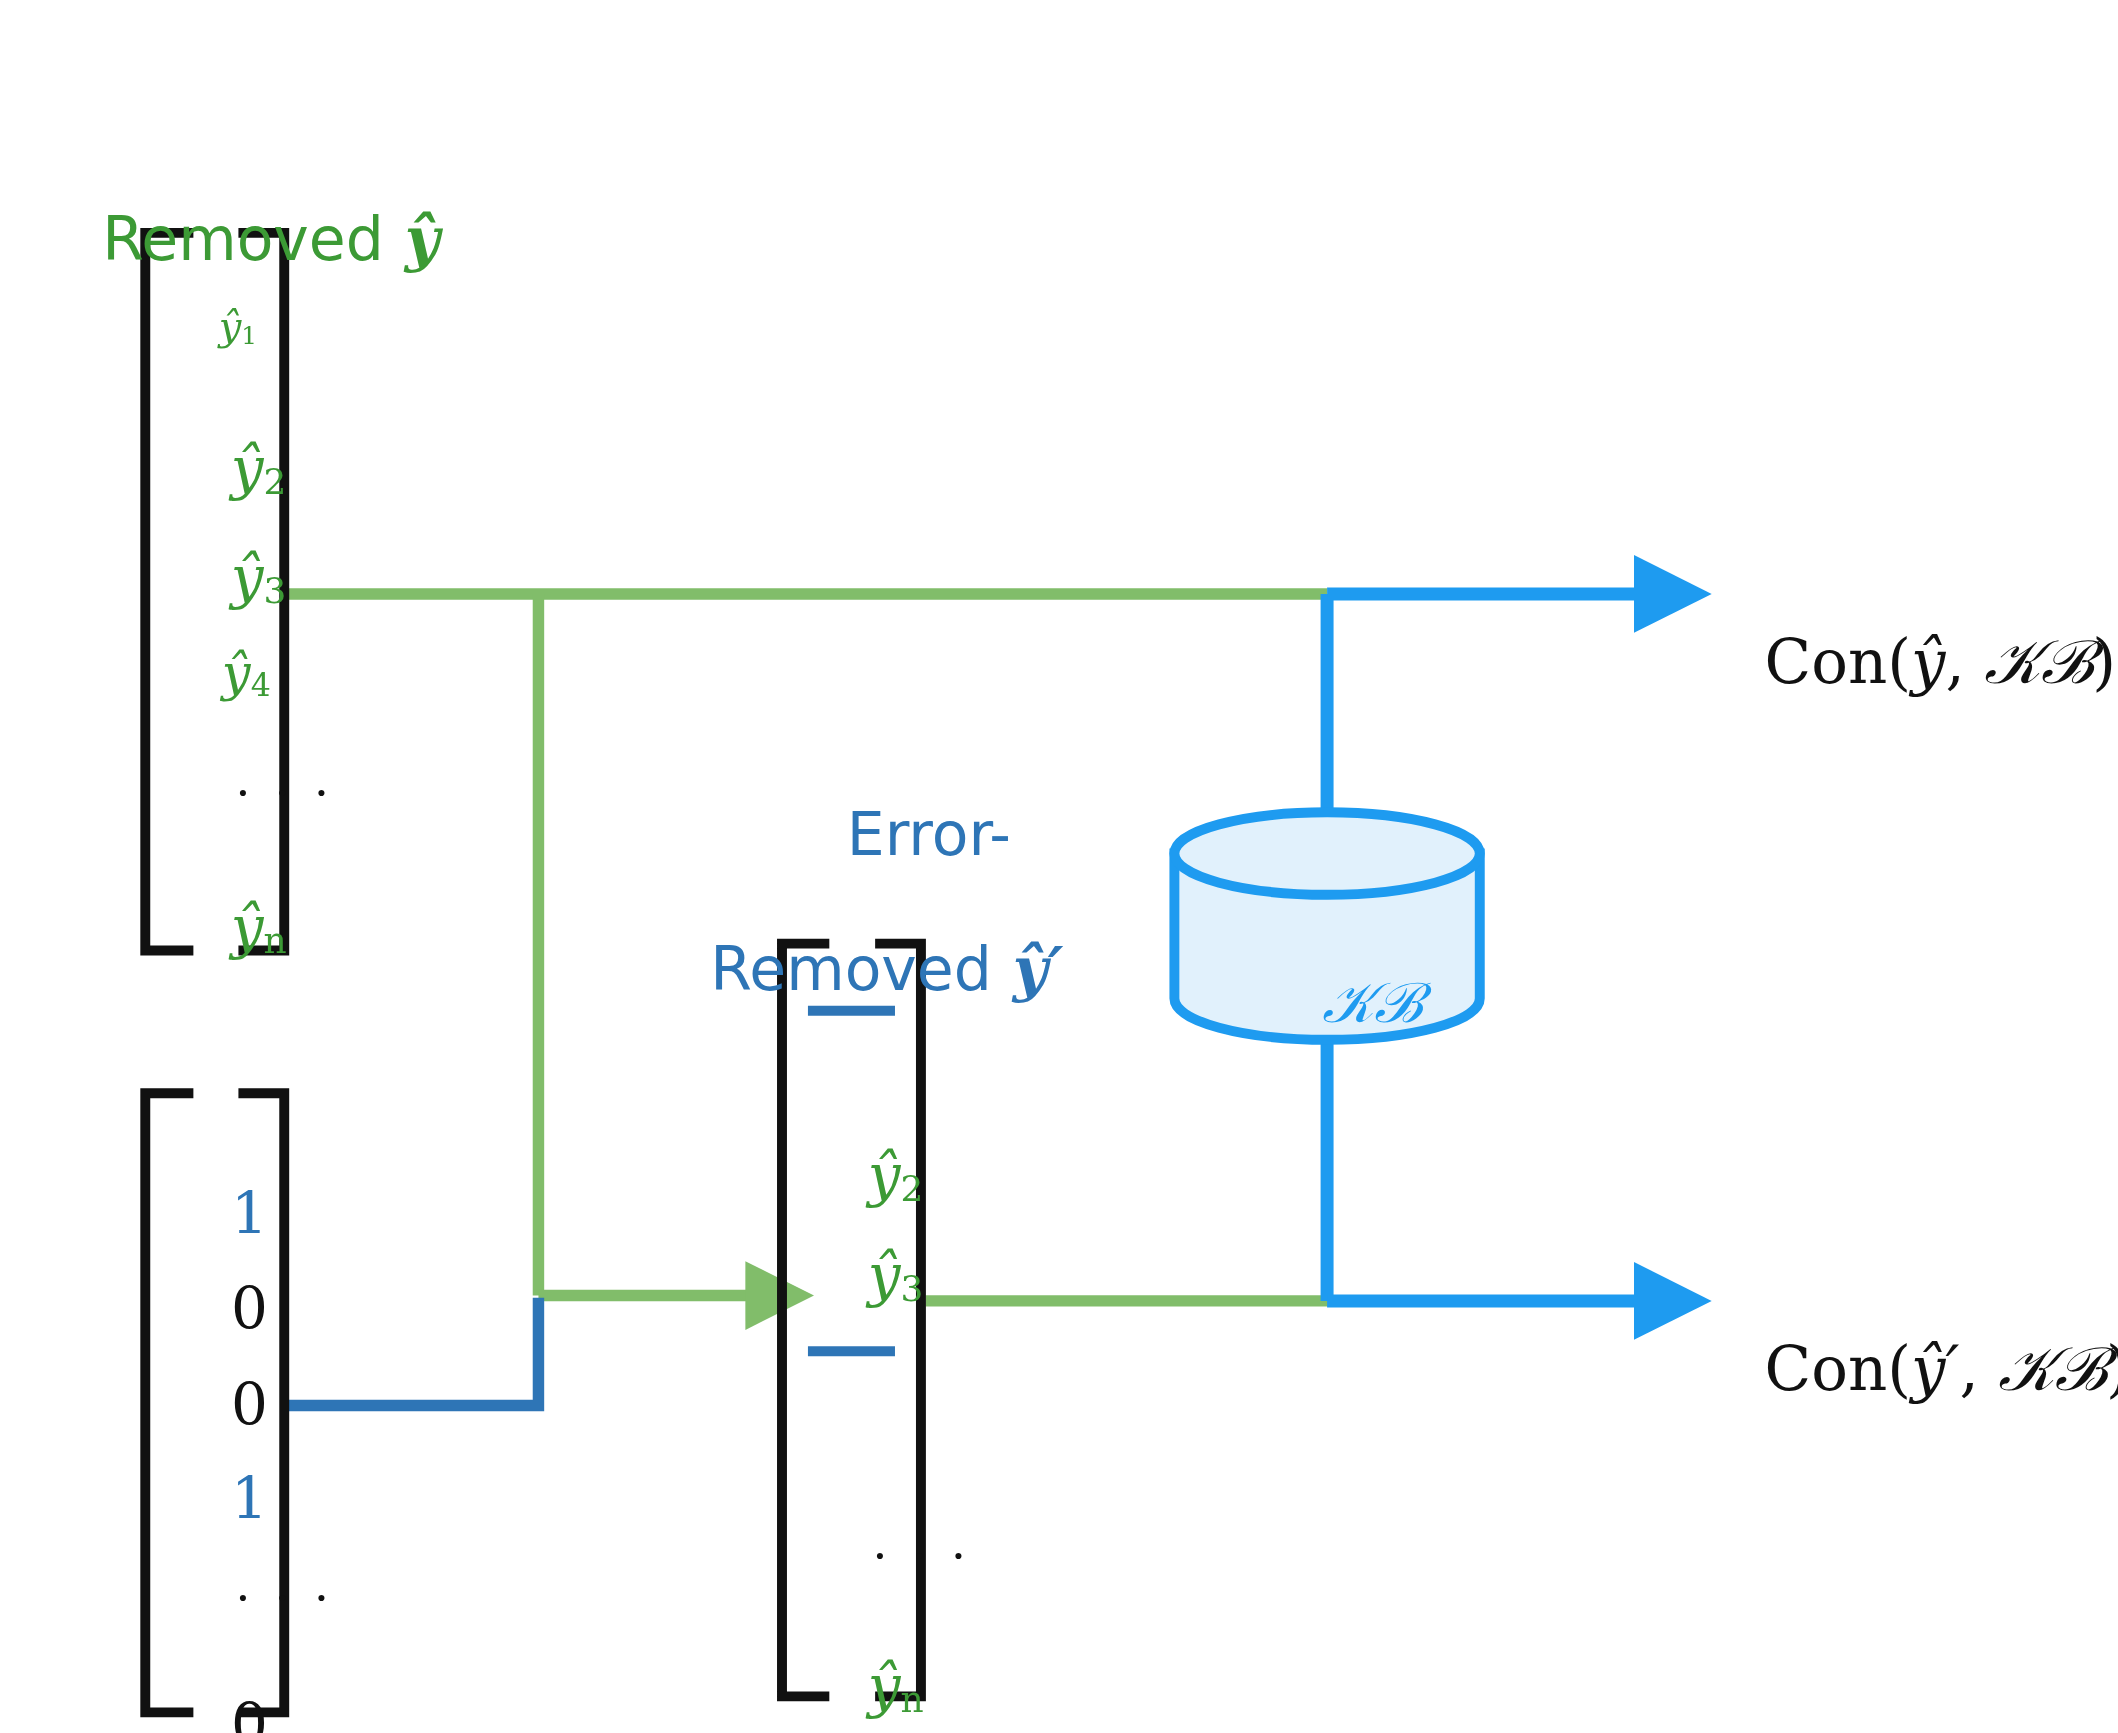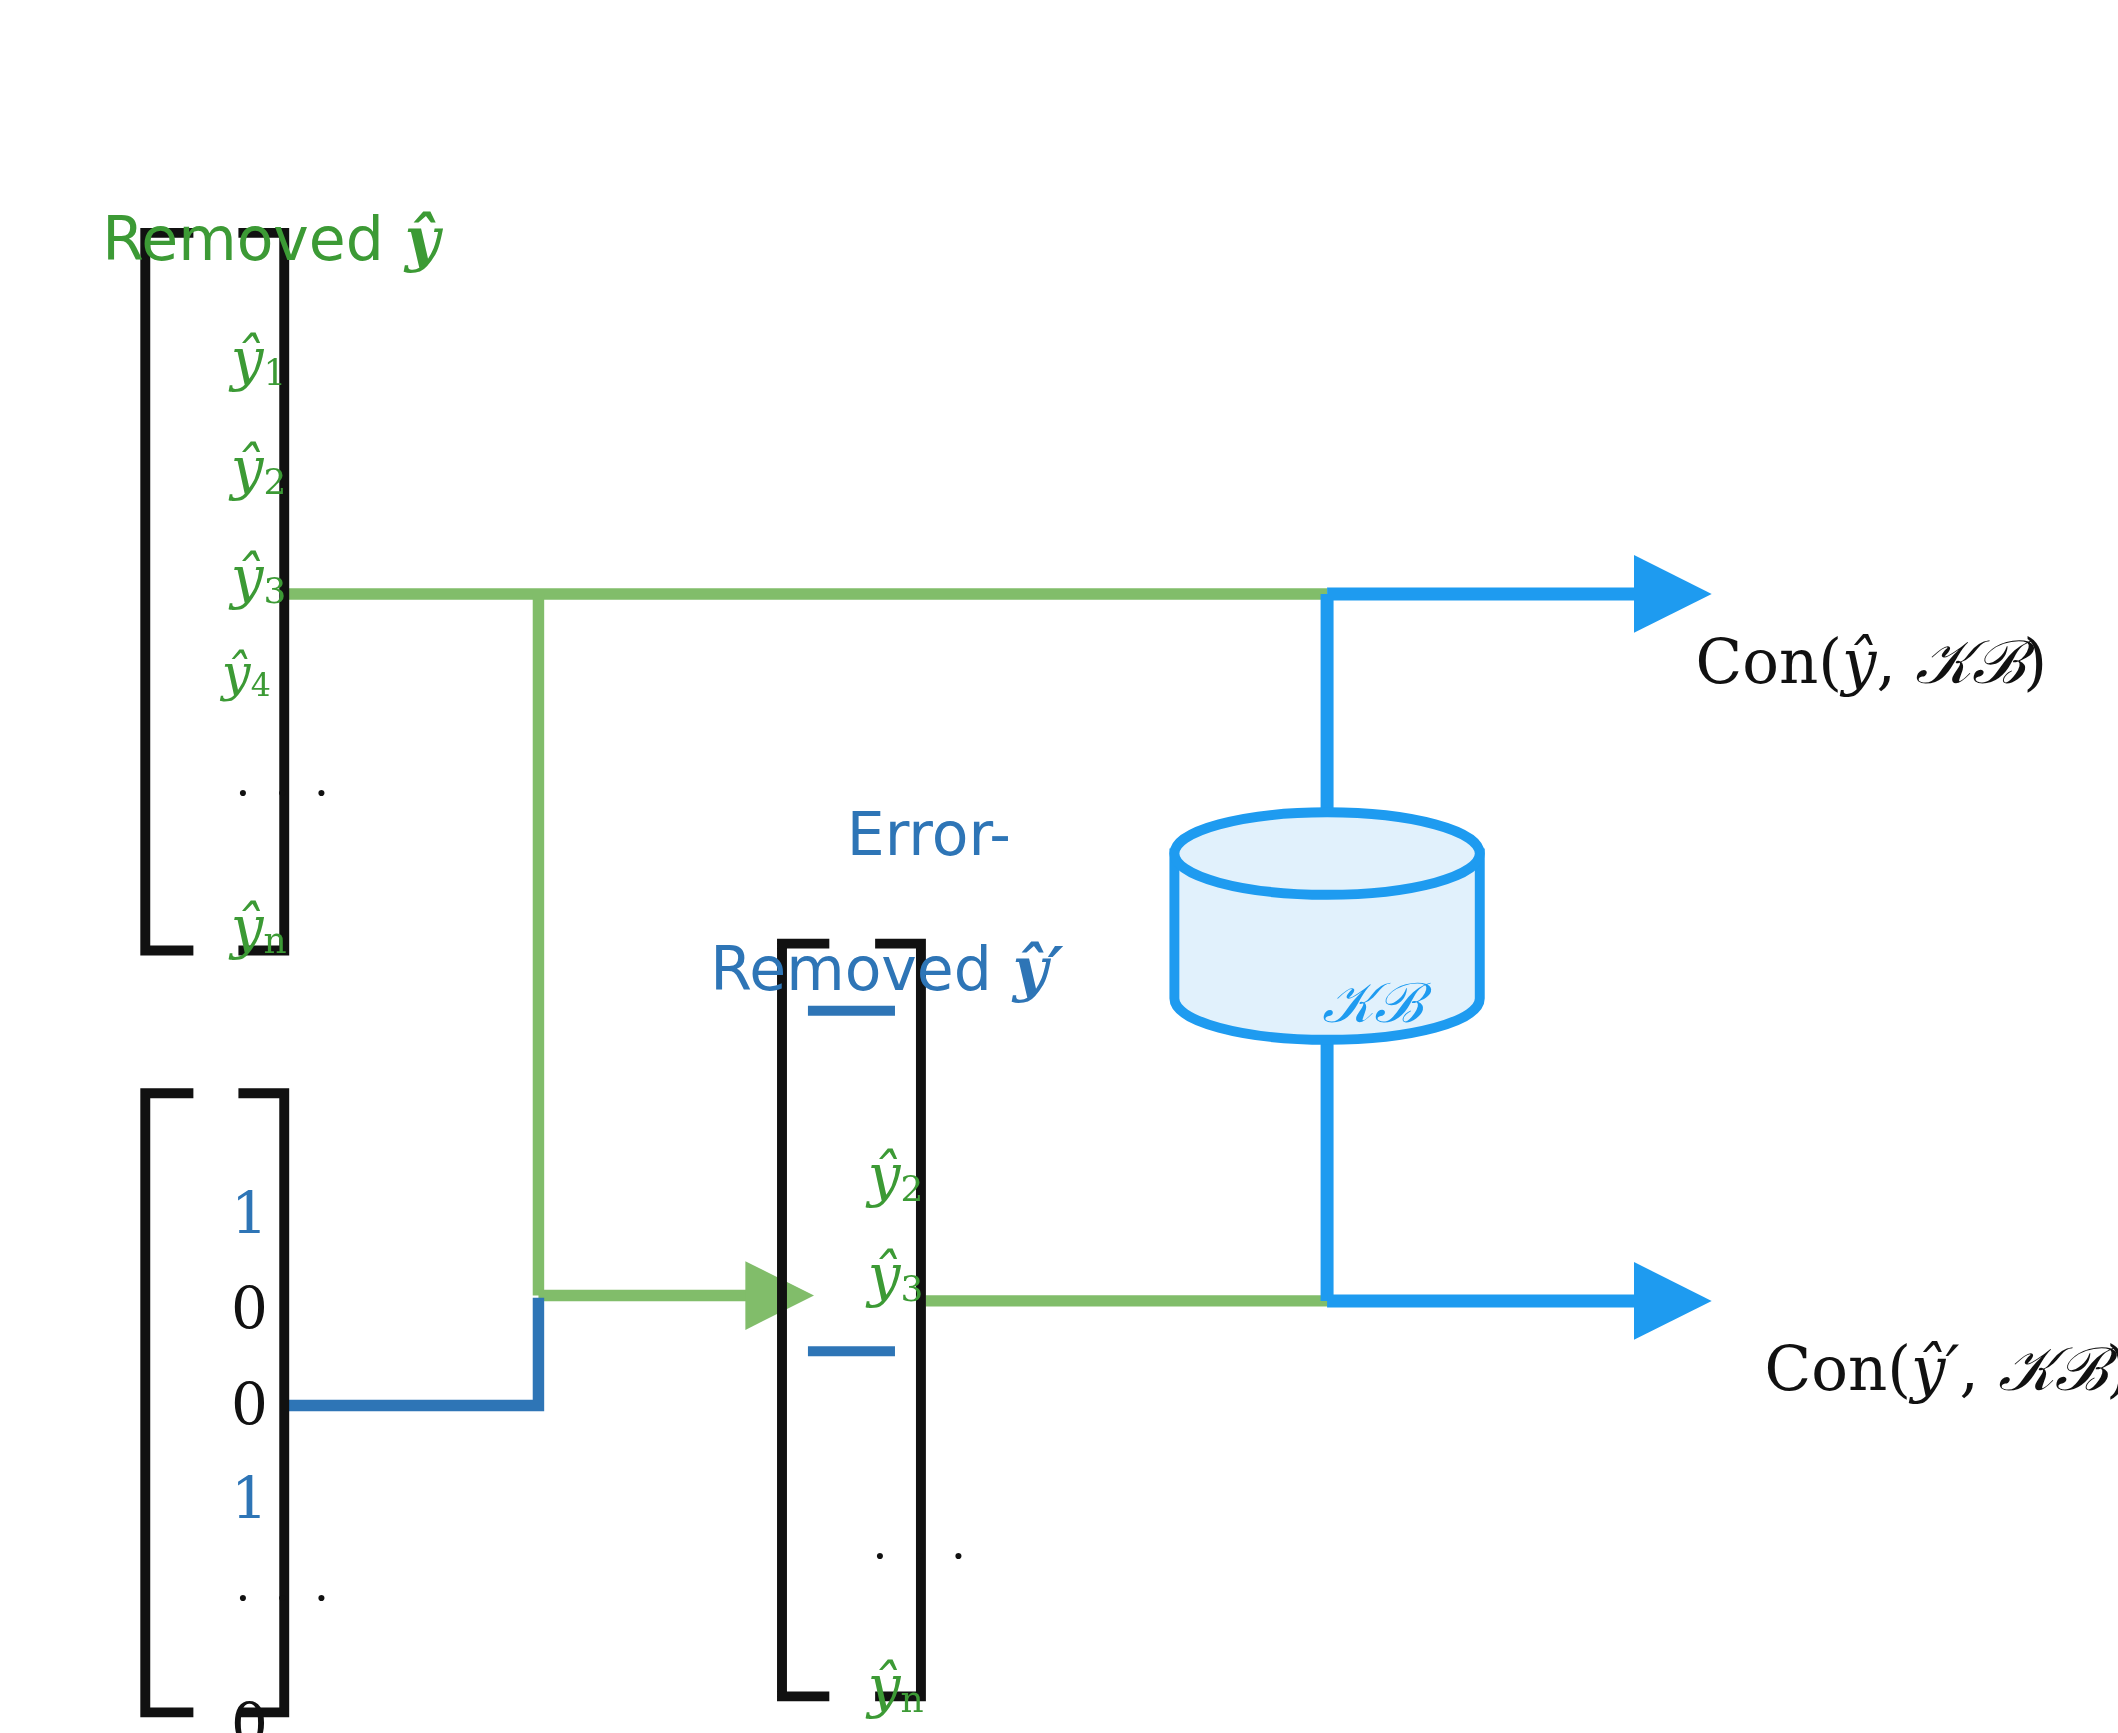--- a/index.html
+++ b/index.html
@@ -125,21 +125,21 @@
 
   <div class="lbl lbl-blue" style="left:634px; top:734px; font-size:60px; text-align:center;">
     <span style="margin-left:84px; display:inline-block;">Error-</span><br>
     <span>Removed</span><span style="font-family:'DejaVu Serif',serif;font-style:italic;font-weight:bold;">&nbsp;<span>ŷ′</span></span>
   </div>
 
   <div class="kb-text" style="left:1251px; top:905px; width:153px; text-align:center; font-size:56px;">
     <span>𝒦ℬ</span>
   </div>
 
-  <div class="vec-el vec-el-green" style="left:157px; top:257px; width:111px; font-size:58px;">
+  <div class="vec-el vec-el-green" style="left:157px; top:257px; width:111px; font-size:40px;">
     <span>ŷ</span><sub>1</sub>
   </div>
   <div class="vec-el vec-el-green" style="left:157px; top:366px; width:111px; font-size:58px;">
     <span>ŷ</span><sub>2</sub>
   </div>
   <div class="vec-el vec-el-green" style="left:157px; top:475px; width:111px; font-size:58px;">
     <span>ŷ</span><sub>3</sub>
   </div>
   <div class="vec-el vec-el-green" style="left:157px; top:584px; width:111px; font-size:51px;text-align:right;">
     <span>ŷ</span><sub>4</sub>
@@ -181,21 +181,21 @@
   <div class="vec-el vec-el-green" style="left:794px; top:1173px; width:115px; font-size:58px;">
     <span>ŷ</span><sub>3</sub>
   </div>
   <div class="vec-el vec-el-dots" style="left:794px; top:1473px; width:115px; font-size:47px;">
     <span>· · ·</span>
   </div>
   <div class="vec-el vec-el-green" style="left:794px; top:1584px; width:115px; font-size:58px;">
     <span>ŷ</span><sub>n</sub>
   </div>
 
-  <div class="mathlabel" style="left:1618px; top:555px; font-size:61px; color:#111111;">
+  <div class="mathlabel" style="left:1687px; top:555px; font-size:61px; color:#111111;">
     <span>Con(</span><span class="mv">ŷ</span><span>, </span><span class="mv">𝒦ℬ</span><span>)</span>
   </div>
 
   <div class="mathlabel" style="left:1687px; top:1262px; font-size:61px; color:#111111;">
     <span>Con(</span><span class="mv">ŷ</span><span class="mv">′</span><span>, </span><span class="mv">𝒦ℬ</span><span>)</span>
   </div>
 
 </div>
 
 

